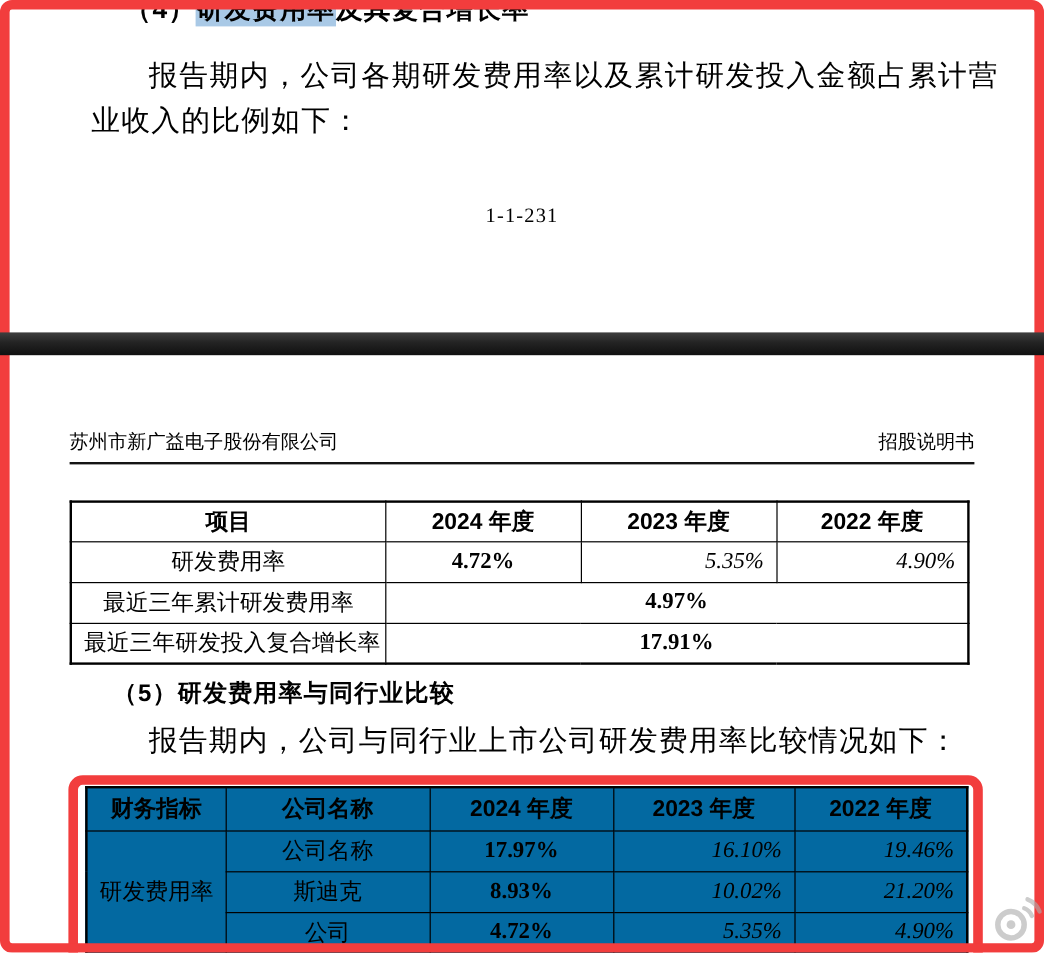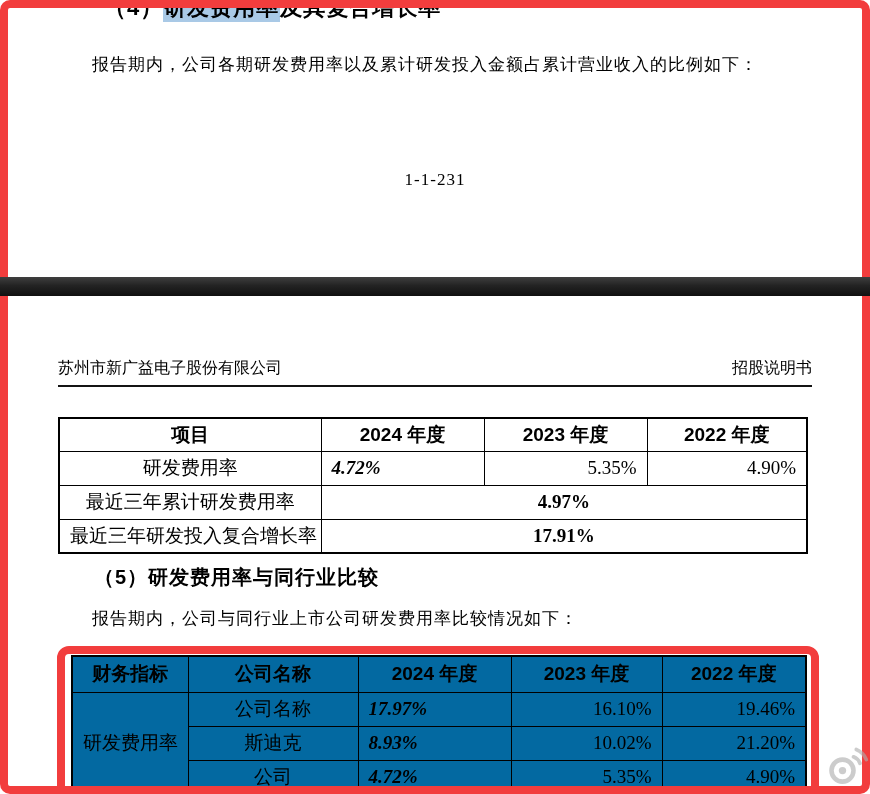--- a/index.html
+++ b/index.html
@@ -12,21 +12,21 @@
 
   
   .black-bar{position:absolute;left:0;top:277px;width:100%;height:19px;z-index:45;
              background:linear-gradient(180deg,#3f3f3f 0%,#232323 45%,#101010 100%);}
 
   
   .heading4{position:absolute;left:104px;top:-7px;margin:0;
             font-family:"Liberation Sans","DejaVu Sans",sans-serif;
             font-weight:700;font-size:22px;line-height:30px;letter-spacing:1px;white-space:nowrap;}
   .hl{background:#a9c9e6;padding:2px 1px;}
-  .para{position:absolute;left:58px;width:756px;font-size:17px;line-height:37px;
+  .para{position:absolute;left:76px;width:756px;font-size:24px;line-height:37px;
         text-indent:2em;text-align:justify;letter-spacing:1px;margin:0;}
   .para1{top:46px;}
   .page-number{position:absolute;top:170px;left:0;width:100%;text-align:center;
                font-size:17px;letter-spacing:1px;}
 
   
   .doc-header{position:absolute;left:58px;top:358px;width:754px;display:flex;
               justify-content:space-between;align-items:flex-end;font-size:16px;
               padding-bottom:6px;border-bottom:2px solid #141414;}
 
@@ -34,22 +34,22 @@
   table{border-collapse:collapse;table-layout:fixed;font-size:19px;}
   .t1{position:absolute;left:58px;top:417px;width:748px;border:2px solid #000;}
   .t2{position:absolute;left:71px;top:655px;width:734px;border:2px solid #000;z-index:10;background:#0369a1;}
   th,td{border:1px solid #000;padding:0 10px;box-sizing:border-box;overflow:hidden;white-space:nowrap;}
   th{font-family:"Liberation Sans","DejaVu Sans",sans-serif;font-weight:700;text-align:center;}
   .t1 th{height:33px;}
   .t1 td{height:34px;}
   .t2 th{height:36px;}
   .t2 td{height:34px;}
   td.lbl{text-align:center;}
-  td.num{text-align:right;}
-  td.num-b{text-align:left;font-weight:700;font-style:italic;}
+  td.num{text-align:right;font-style:italic;}
+  td.num-b{text-align:center;font-weight:700;}
   td.mrg{text-align:center;font-weight:700;}
 
   
   .heading5{position:absolute;left:94px;top:564px;margin:0;
             font-family:"Liberation Sans","DejaVu Sans",sans-serif;
             font-weight:700;font-size:20px;letter-spacing:1px;white-space:nowrap;}
   .para2{top:600px;}
 
   
   .red-box{position:absolute;left:57px;top:646px;width:762px;height:175px;

